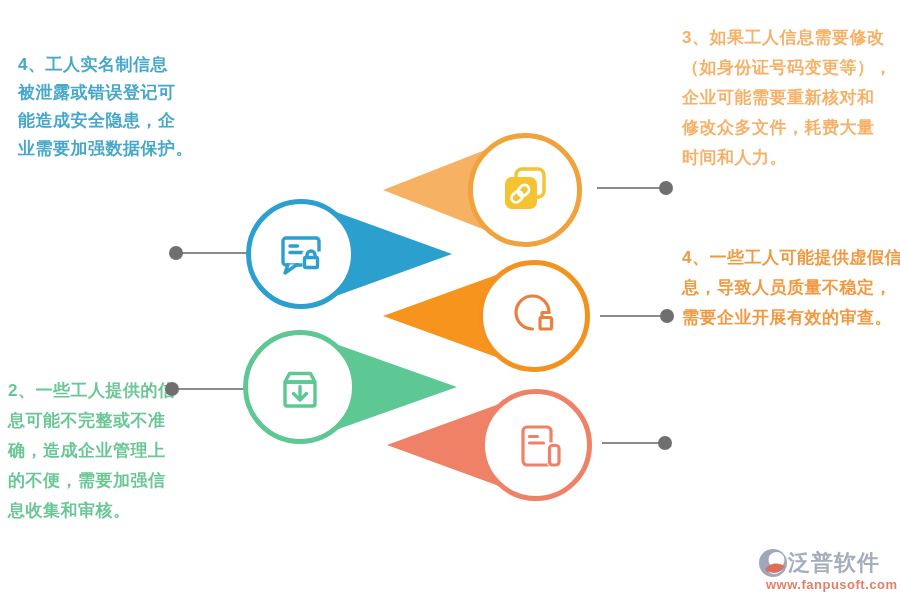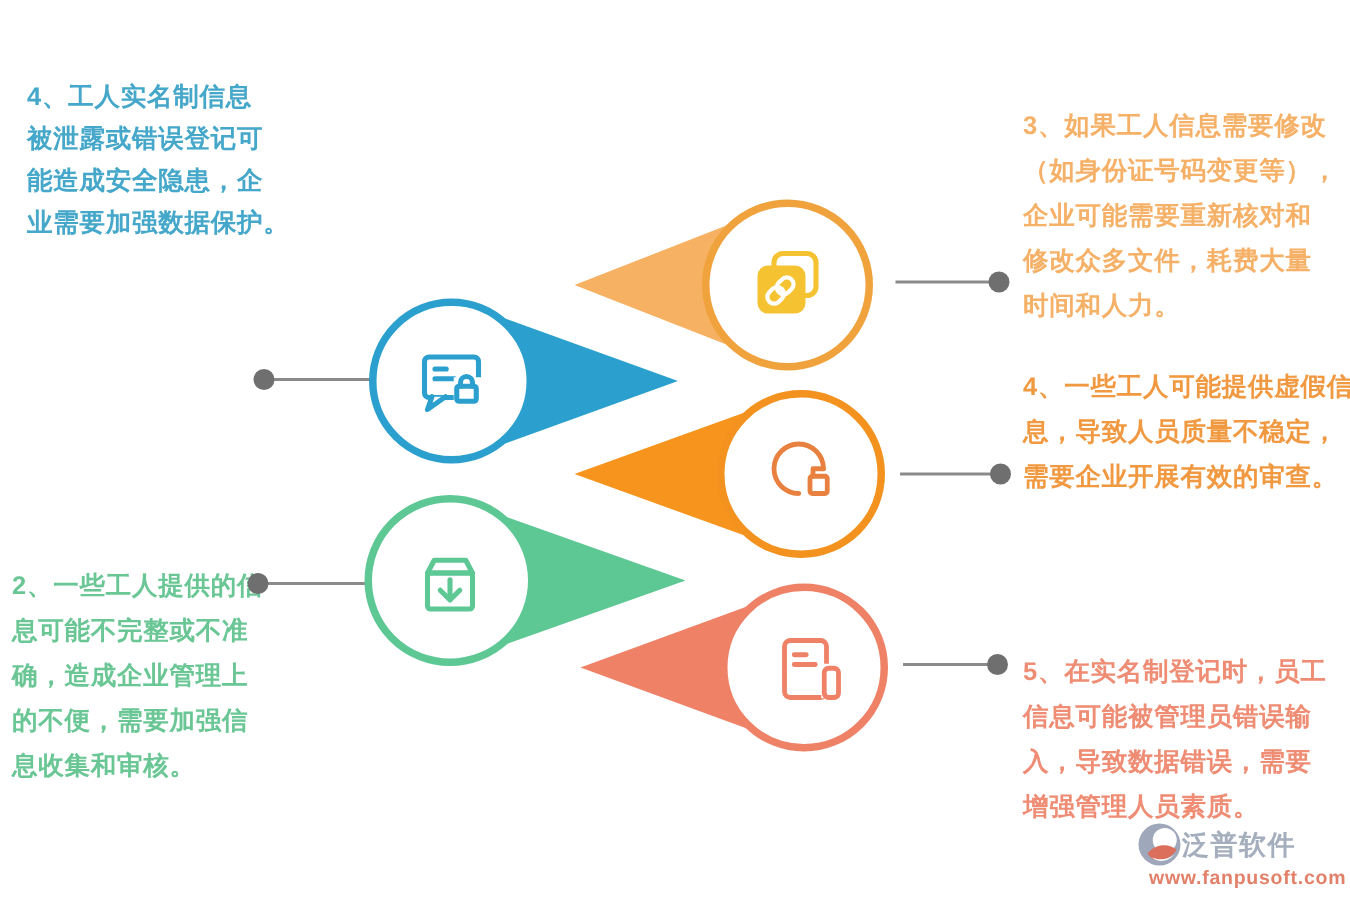--- a/index.html
+++ b/index.html
@@ -6,41 +6,41 @@
   #stage{
     position:relative;width:900px;height:600px;background:#ffffff;overflow:hidden;
     font-family:"Liberation Sans","DejaVu Sans",sans-serif;
   }
   .note{
     position:absolute;font-weight:bold;font-size:17px;white-space:pre-line;
     letter-spacing:.5px;
   }
   .note-1{left:18px;top:51px;width:210px;line-height:28px;color:#45A7C9;}
   .note-2{left:8px;top:376px;width:200px;line-height:30px;color:#6AC795;}
-  .note-3{left:682px;top:23px;width:218px;line-height:30px;color:#F6B168;margin-top:46px;}
+  .note-3{left:682px;top:23px;width:218px;line-height:30px;color:#F6B168;}
   .note-4{left:682px;top:243px;width:220px;line-height:30px;color:#F19941;}
   .note-5{left:682px;top:433px;width:218px;line-height:30px;color:#EF8C74;}
 
   .tri{position:absolute;display:block;}
   .circle{
     position:absolute;background:#fff;border-radius:50%;box-sizing:border-box;
     display:flex;align-items:center;justify-content:center;
   }
   .c1{left:246px;top:199px;width:110px;height:110px;border:5px solid #2BA0CE;}
   .c2{left:243px;top:330px;width:114px;height:114px;border:5px solid #5DC893;}
   .c3{left:468px;top:133px;width:114px;height:114px;border:5px solid #F0A23C;}
   .c4{left:478px;top:260px;width:112px;height:112px;border:5px solid #F3921E;}
   .c5{left:480px;top:389px;width:112px;height:112px;border:5px solid #EE8166;}
 
   .conn-line{position:absolute;height:2px;background:#8B8B8B;}
   .conn-dot{position:absolute;width:14px;height:14px;border-radius:50%;background:#6F6F6F;}
 
   .watermark{position:absolute;left:758px;top:548px;width:142px;opacity:.85;}
   .wm-row{display:flex;align-items:center;}
-  .wm-brand{font-size:18px;font-weight:bold;color:#96A0B2;letter-spacing:1px;line-height:28px;text-align:right;}
+  .wm-brand{font-size:22px;font-weight:bold;color:#96A0B2;letter-spacing:1px;line-height:28px;text-align:right;}
   .wm-url{font-size:13px;font-weight:bold;color:#DD6A4F;letter-spacing:.5px;margin-left:8px;margin-top:-1px;}
 </style>
 </head>
 <body>
 
 <div id="stage">
 
   <div class="note note-1">4、工人实名制信息
 被泄露或错误登记可
 能造成安全隐患，企
@@ -51,24 +51,20 @@
 的不便，需要加强信
 息收集和审核。</div>
   <div class="note note-3">3、如果工人信息需要修改
 （如身份证号码变更等），
 企业可能需要重新核对和
 修改众多文件，耗费大量
 时间和人力。</div>
   <div class="note note-4">4、一些工人可能提供虚假信
 息，导致人员质量不稳定，
 需要企业开展有效的审查。</div>
-  <div class="note note-5">5、在实名制登记时，员工
-信息可能被管理员错误输
-入，导致数据错误，需要
-增强管理人员素质。</div>
 
   <div class="conn-line" style="left:176px;top:252px;width:72px;"></div>
   <div class="conn-dot" style="left:169px;top:246px;"></div>
 
   <div class="conn-line" style="left:172px;top:388px;width:76px;"></div>
   <div class="conn-dot" style="left:165px;top:382px;"></div>
 
   <div class="conn-line" style="left:597px;top:187px;width:69px;"></div>
   <div class="conn-dot" style="left:659px;top:181px;"></div>
 

